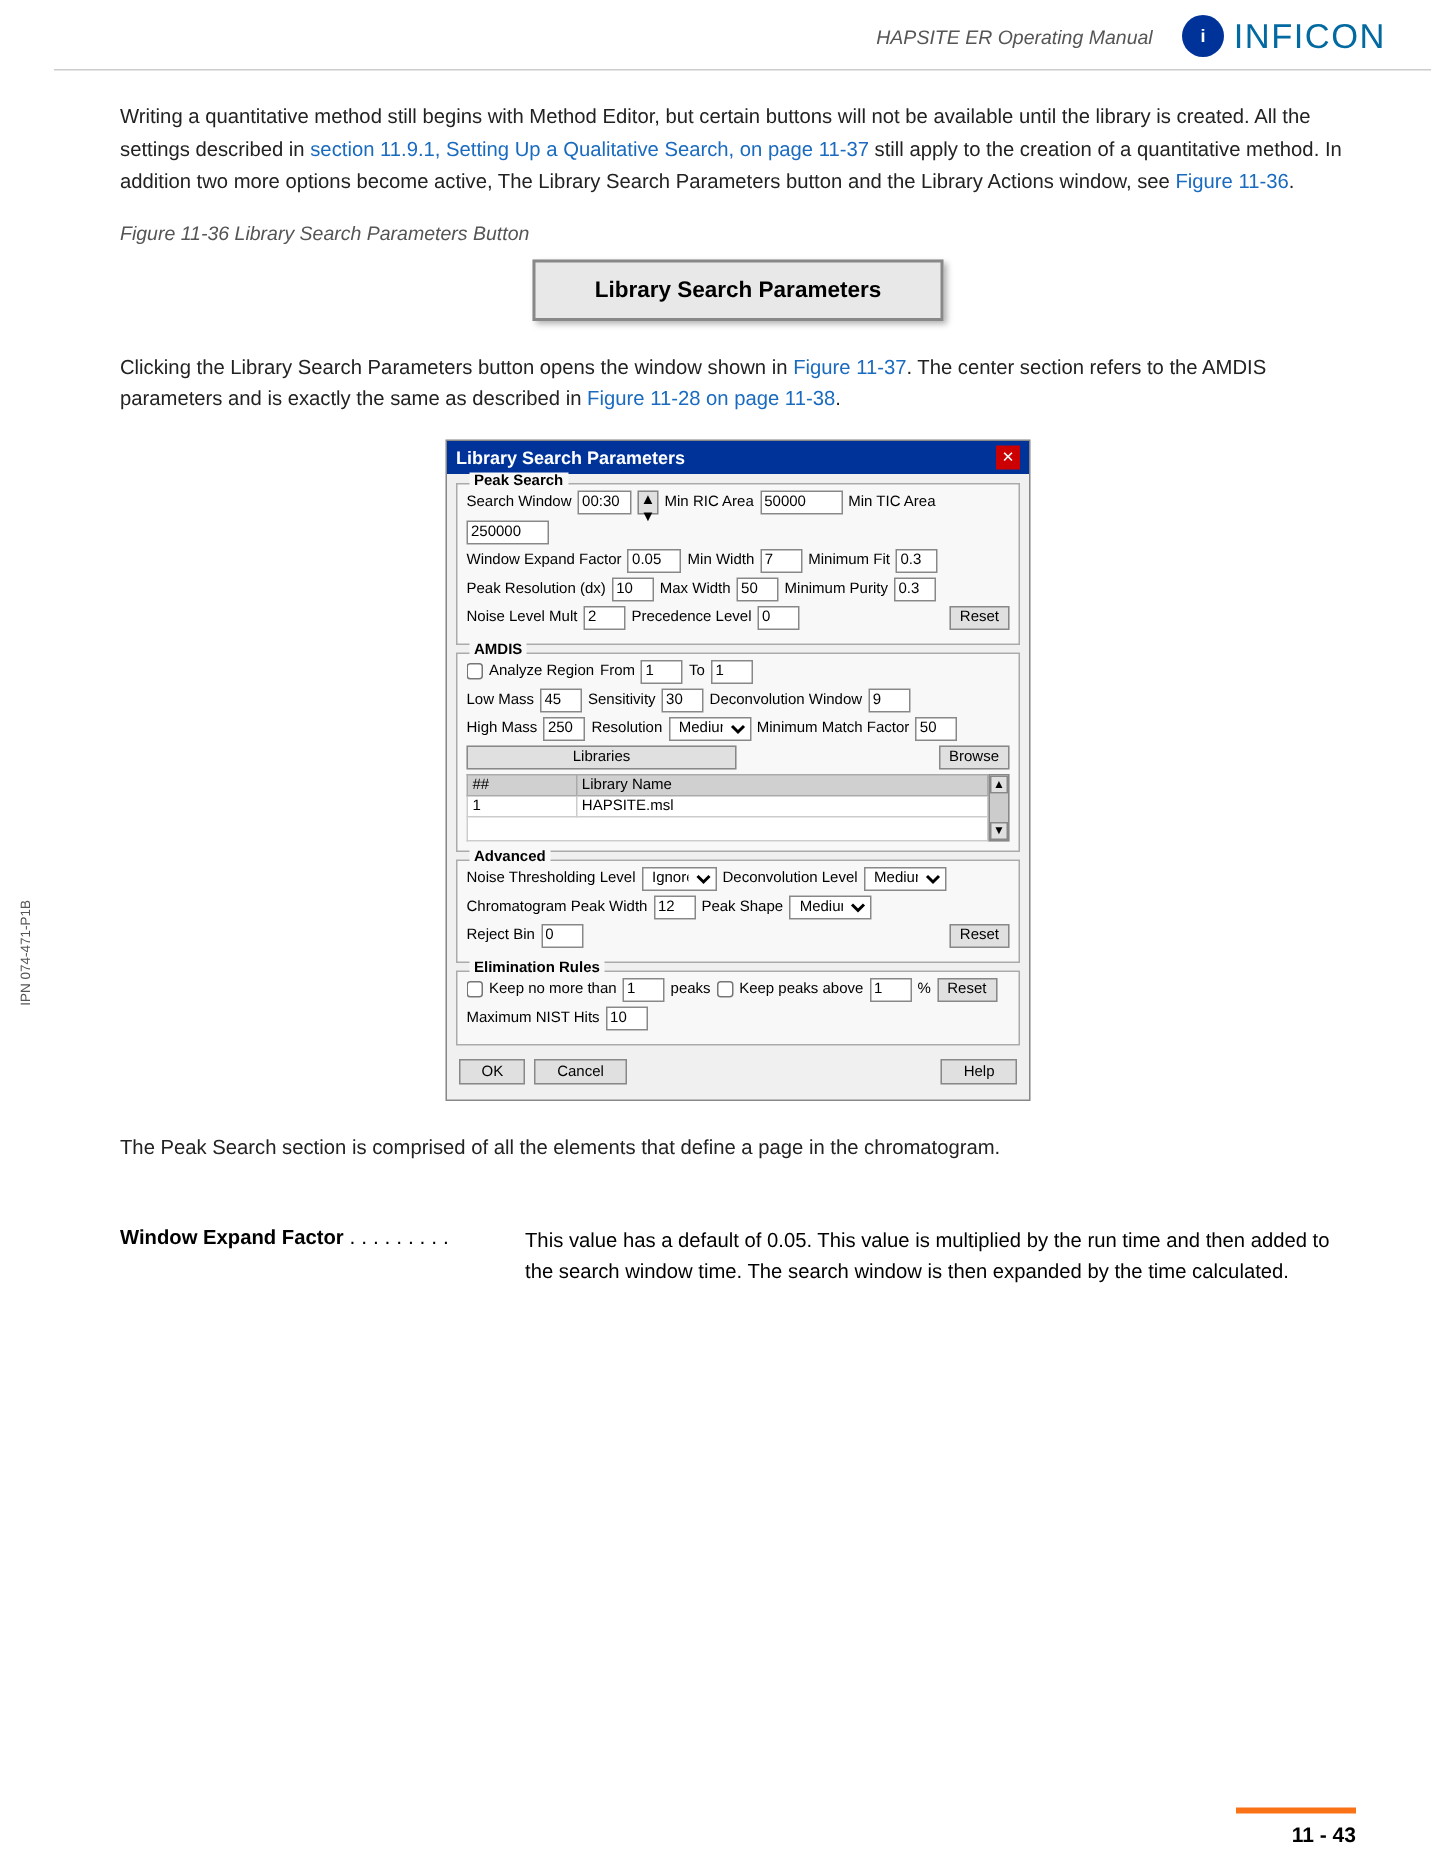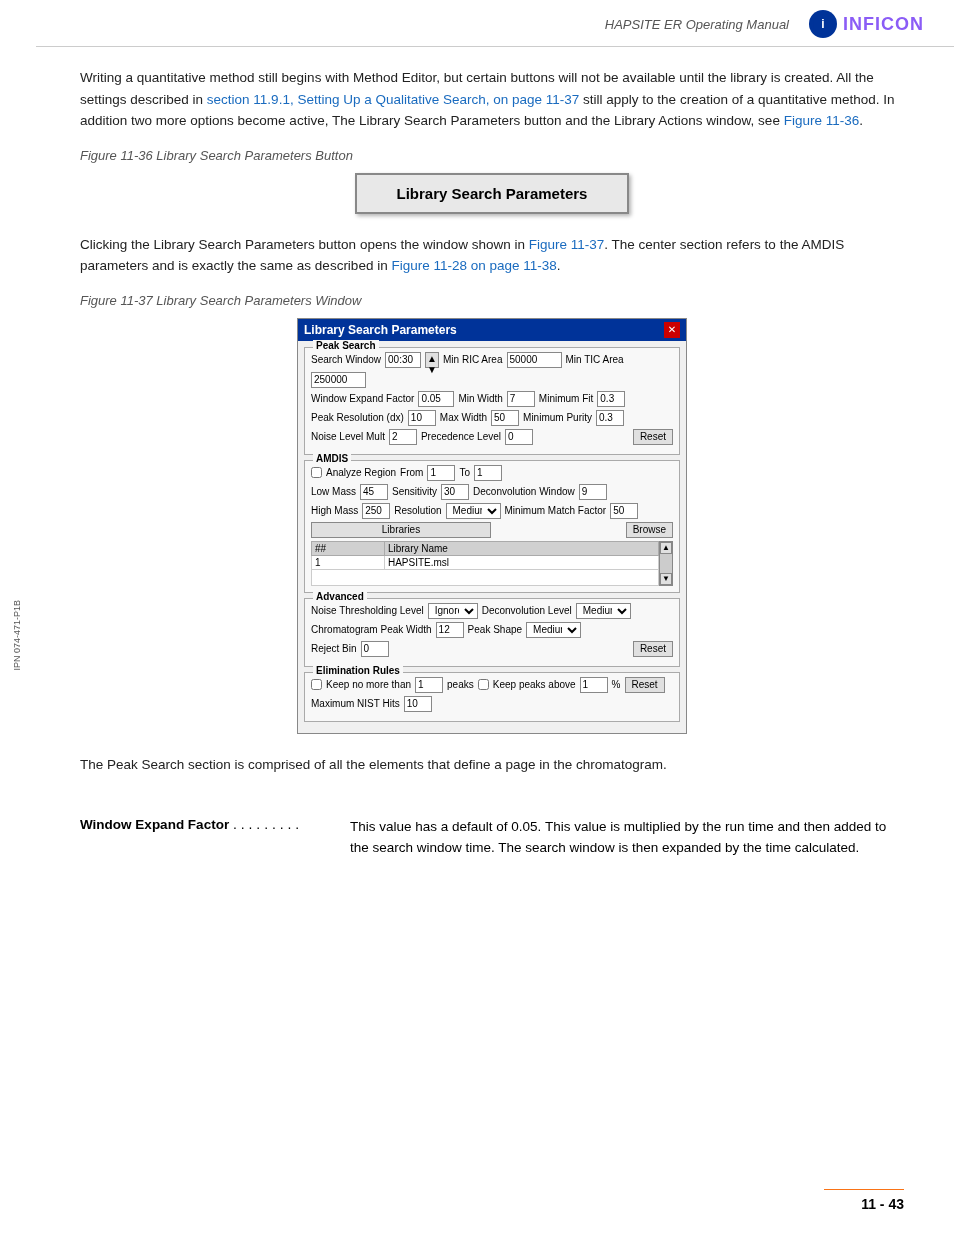--- a/index.html
+++ b/index.html
@@ -39,23 +39,23 @@
       background: #003399;
       border-radius: 50%;
       display: flex;
       align-items: center;
       justify-content: center;
       color: white;
       font-weight: bold;
       font-size: 12px;
     }
     .logo-text {
-      font-size: 18px;
-      font-weight: bold;
-      color: #8b5cf6;
+      font-size: 23px;
+      font-weight: normal;
+      color: #0369a1;
       letter-spacing: 1px;
     }
 
     
     .ipn-label {
       position: absolute;
       left: 12px;
       top: 600px;
       font-size: 9px;
       color: #555;
@@ -320,21 +320,20 @@
   <p class="figure-label">Figure 11-36  Library Search Parameters Button</p>
 
   <div class="button-figure">
     <button class="lib-search-btn">Library Search Parameters</button>
   </div>
 
   <p class="body-text">
     <span>Clicking the Library Search Parameters button opens the window shown in </span><span class="link">Figure 11-37</span><span>. The center section refers to the AMDIS parameters and is exactly the same as described in </span><span class="link">Figure 11-28 on page 11-38</span><span>.</span>
   </p>
 
-  <p class="figure-label">Figure 11-37  Library Search Parameters Window</p>
 
   <div class="dialog-container">
     <div class="dialog-window">
 
       <div class="dialog-titlebar">
         <span>Library Search Parameters</span>
         <button class="dialog-close-btn">✕</button>
       </div>
 
       <div class="dialog-body">
@@ -487,20 +486,26 @@
             <input class="dlg-input dlg-input-num" type="text" value="1" style="">
             <span class="dlg-label">%</span>
             <button class="dlg-btn">Reset</button>
           </div>
           <div class="dlg-row">
             <span class="dlg-label">Maximum NIST Hits</span>
             <input class="dlg-input dlg-input-num" type="text" value="10" style="">
           </div>
         </div>
 
+        <div class="dlg-btn-row">
+          <button class="dlg-btn-main">OK</button>
+          <button class="dlg-btn-main">Cancel</button>
+          <div style="flex:1;"></div>
+          <button class="dlg-btn-main">Help</button>
+        </div>
 
       </div>
     </div>
   </div>
 
   <p class="body-text">The Peak Search section is comprised of all the elements that define a page in the chromatogram.</p>
 
   <div class="desc-section">
 
     <div class="desc-row">
@@ -510,15 +515,15 @@
       <div class="desc-term-col">
         <span class="desc-term">Window Expand Factor</span>
         <span class="dots">. . . . . . . . .</span>
       </div>
       <div class="desc-def">This value has a default of 0.05. This value is multiplied by the run time and then added to the search window time. The search window is then expanded by the time calculated.</div>
     </div>
   </div>
 
 </div>
 
-<div style="position:absolute; bottom:23px; right:50px; border-top:1px solid #f97316; padding-top:6px; min-width:80px; text-align:right;">
+<div style="position:absolute; bottom:4px; right:50px; border-top:4px solid #f97316; padding-top:6px; min-width:80px; text-align:right;">
   <span style="font-weight:bold; font-size:14px;">11 - 43</span>
 </div>
 
 </body></html>

